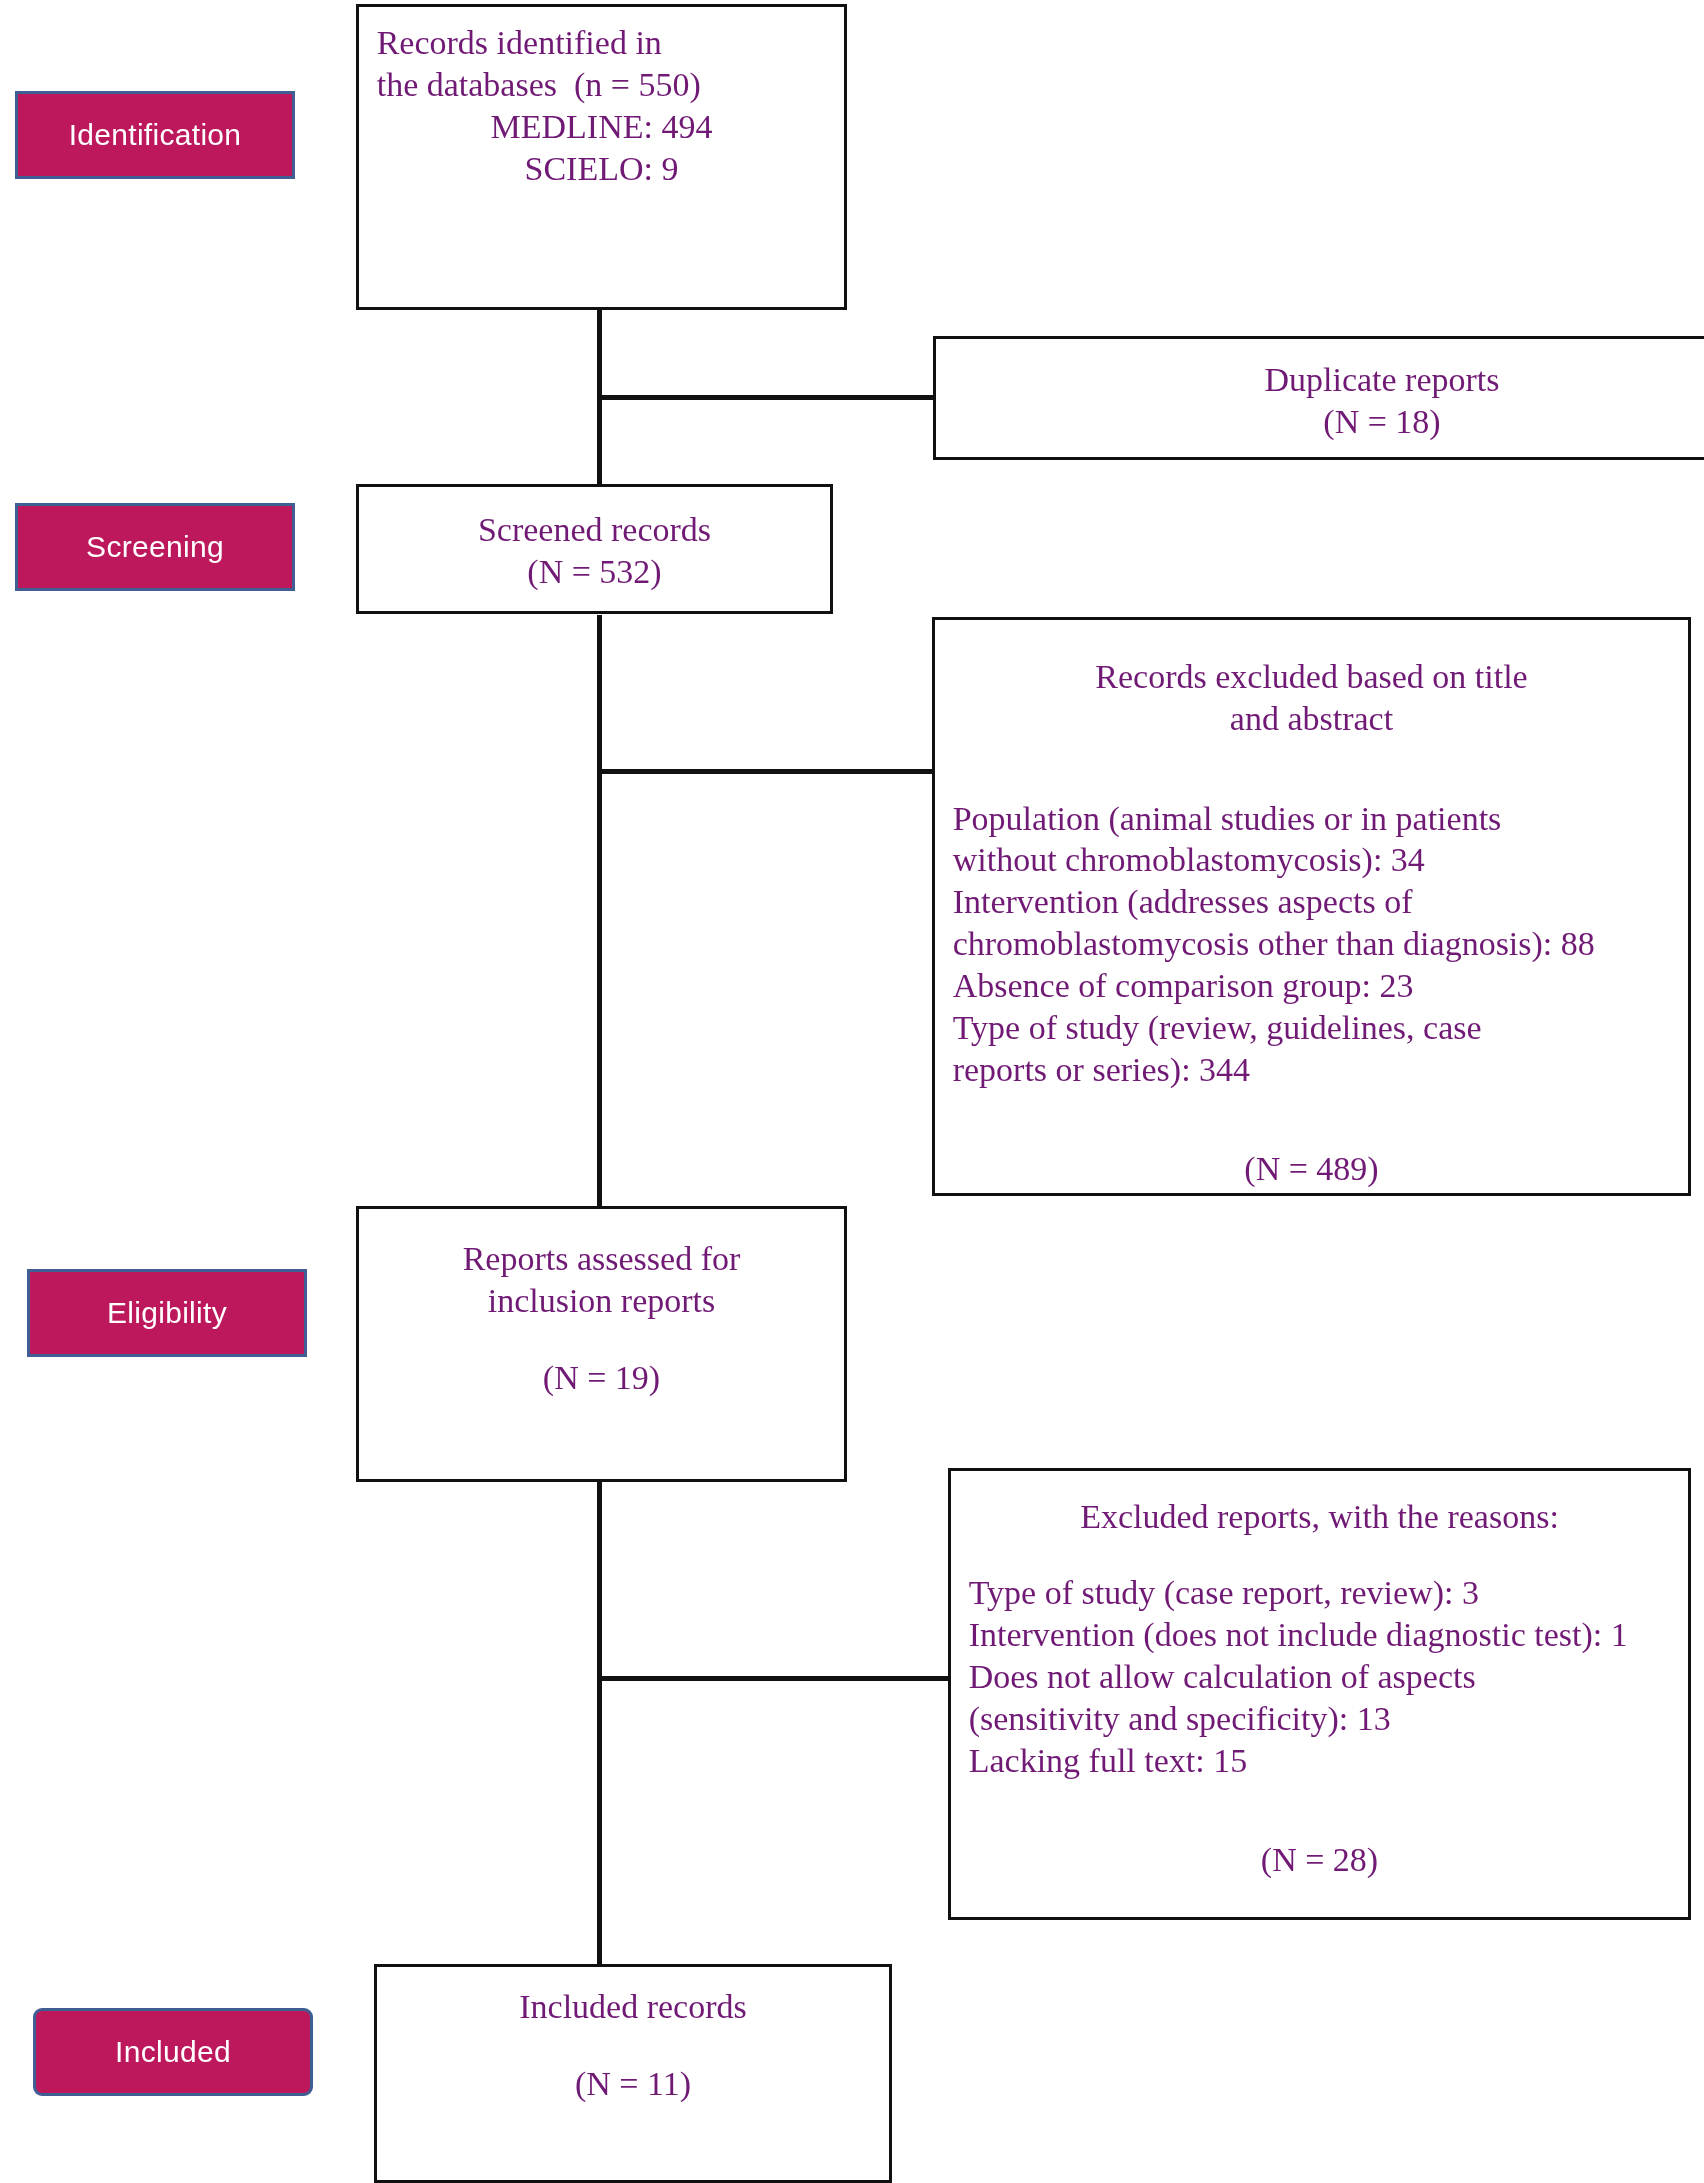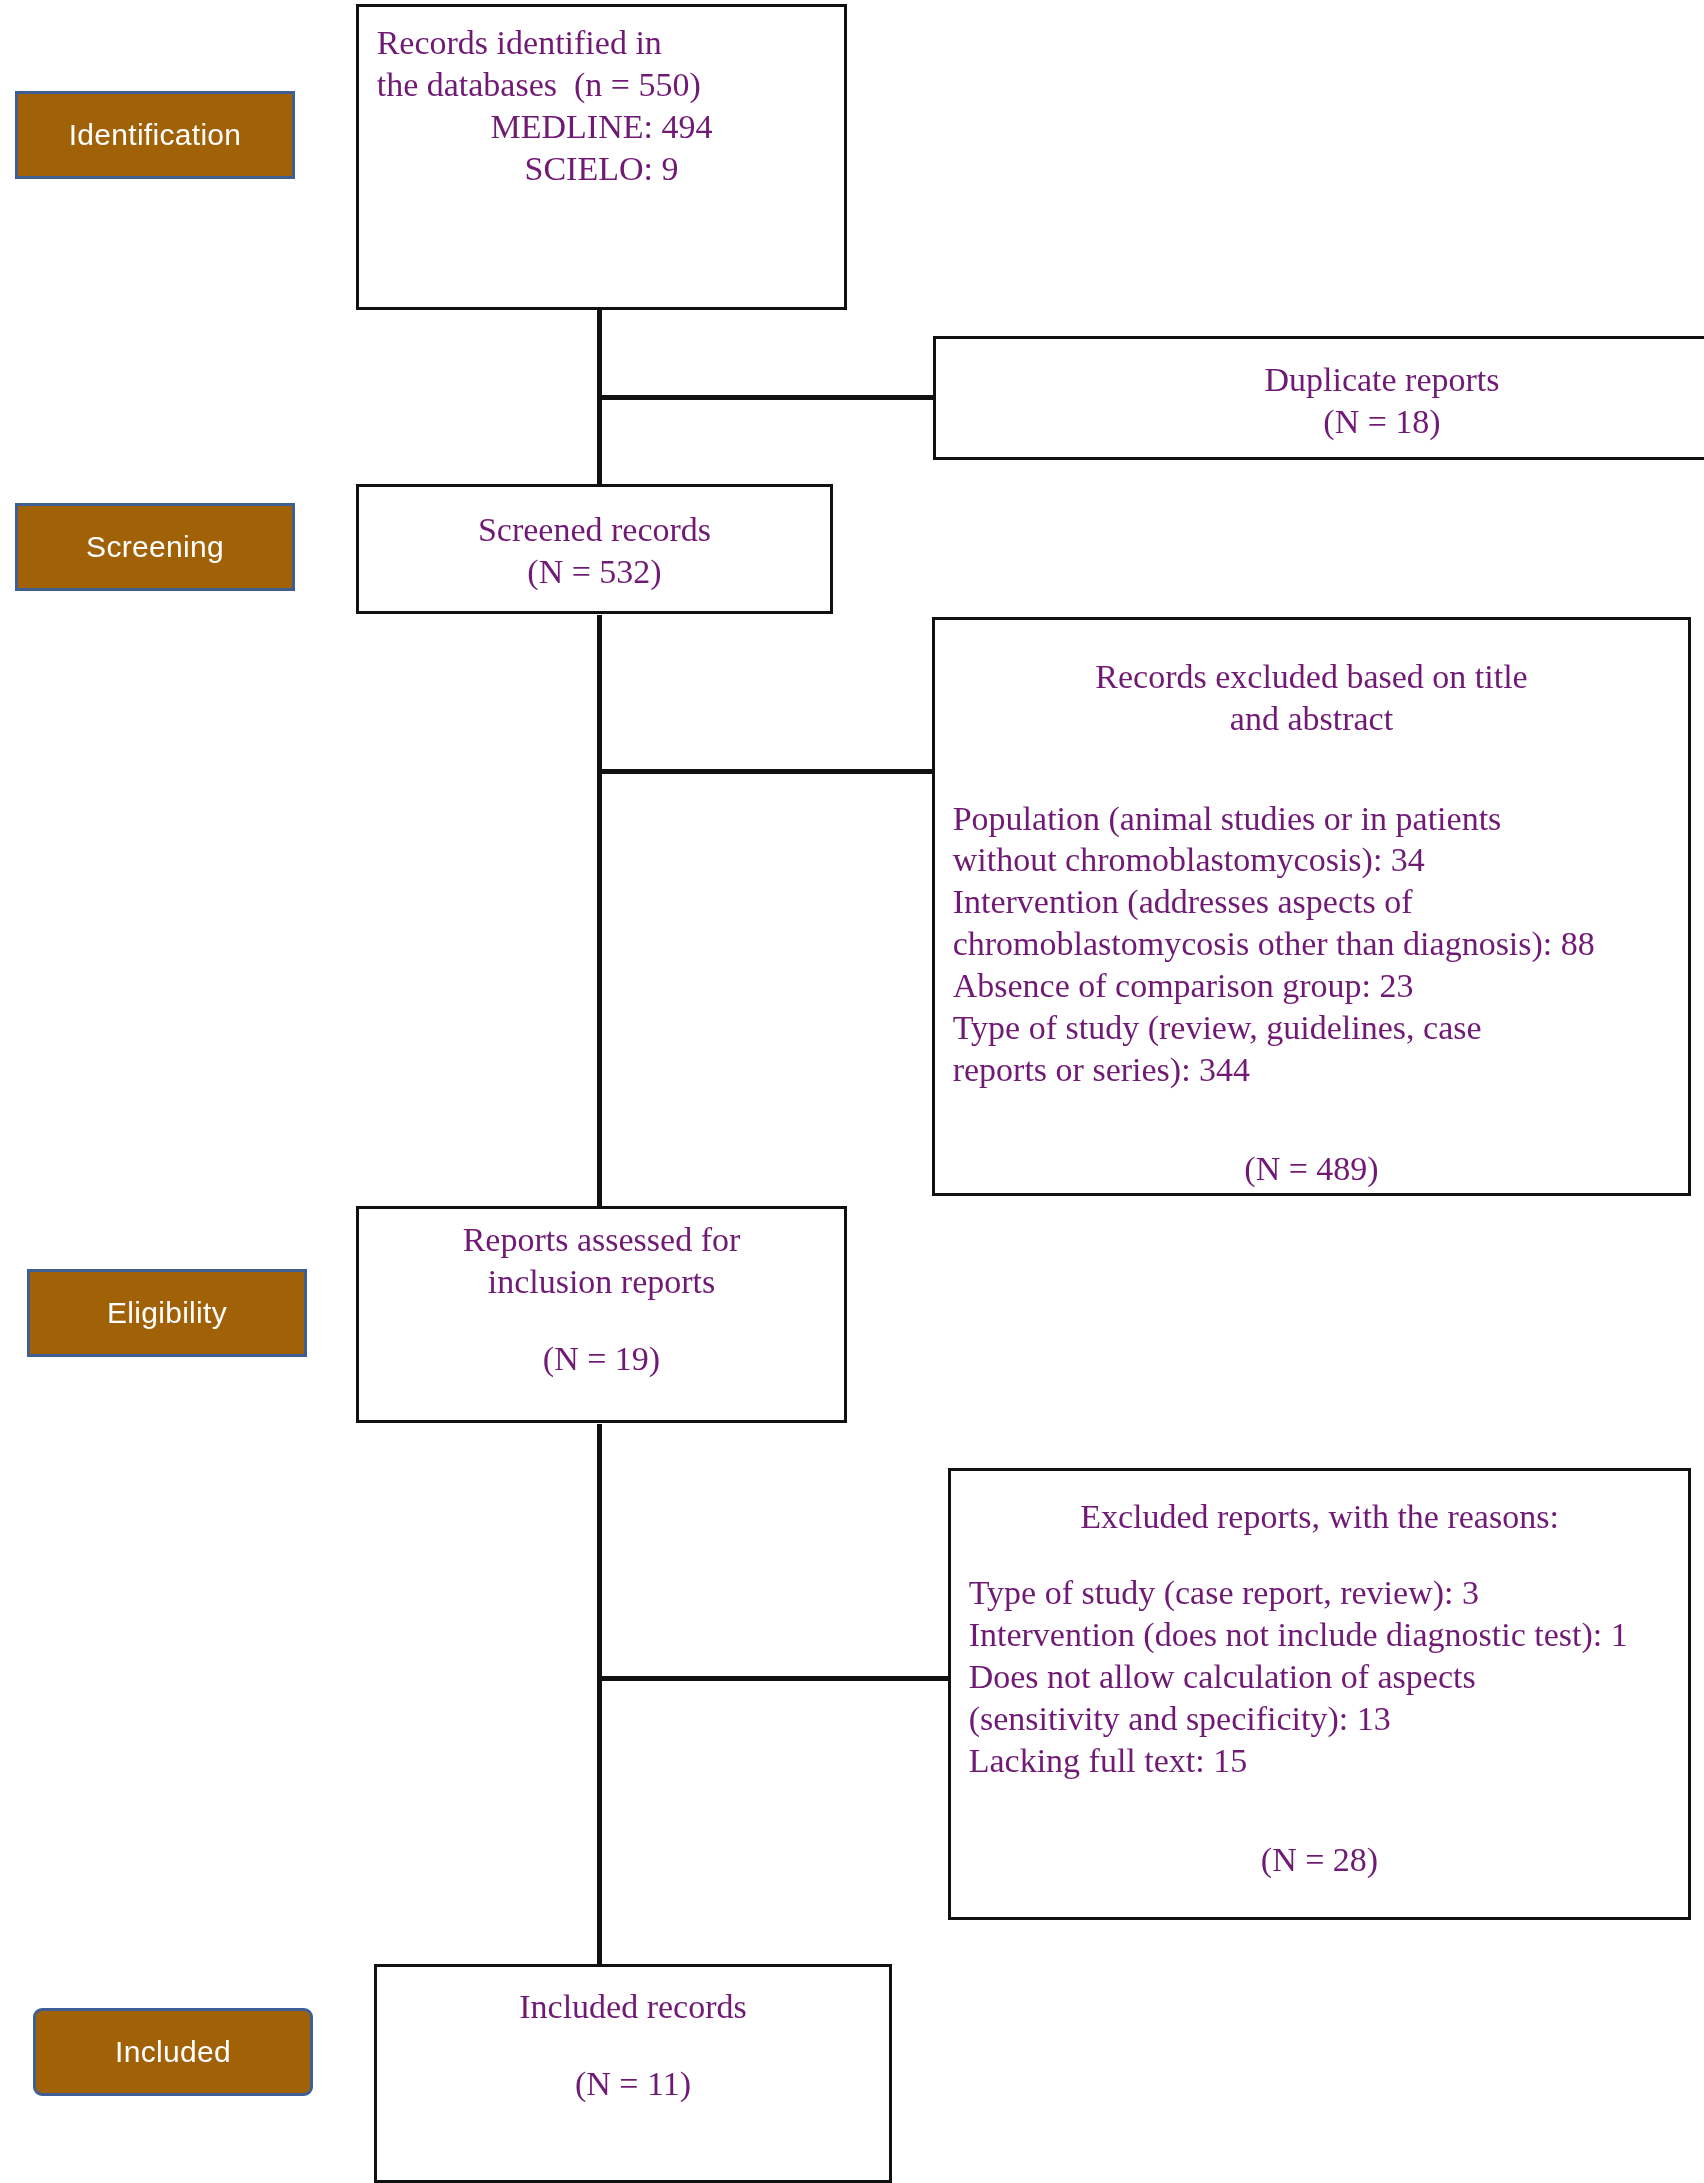--- a/index.html
+++ b/index.html
@@ -13,21 +13,21 @@
     height: 2183px;
     background: #ffffff;
     font-family: "Liberation Serif", "DejaVu Serif", serif;
     overflow: hidden;
   }
 
   
   .stage-chip {
     position: absolute;
     box-sizing: border-box;
-    background: #a16207;
+    background: #be185d;
     border: 3.4px solid #3F5E93;
     display: flex;
     align-items: center;
     justify-content: center;
     color: #ffffff;
     font-family: "Liberation Sans", "DejaVu Sans", sans-serif;
     font-size: 30px;
     letter-spacing: 0.3px;
     line-height: 1;
   }
@@ -134,21 +134,21 @@
       <div class="ln lft pad-l">chromoblastomycosis other than diagnosis): 88</div>
       <div class="ln lft pad-l">Absence of comparison group: 23</div>
       <div class="ln lft pad-l">Type of study (review, guidelines, case</div>
       <div class="ln lft pad-l">reports or series): 344</div>
     </div>
     <div class="lines gap-top-lg">
       <div class="ln ctr">(N = 489)</div>
     </div>
   </div>
 
-  <div class="flow-box" style="left:356px; top:1206px; width:491px; height:217px; padding-top:10px;">
+  <div class="flow-box" style="left:356px; top:1206px; width:491px; height:276px; padding-top:29px;">
     <div class="lines">
       <div class="ln ctr">Reports assessed for</div>
       <div class="ln ctr">inclusion reports</div>
     </div>
     <div class="lines gap-top-md">
       <div class="ln ctr">(N = 19)</div>
     </div>
   </div>
 
   <div class="flow-box" style="left:948px; top:1468px; width:743px; height:452px; padding-top:24.5px;">

